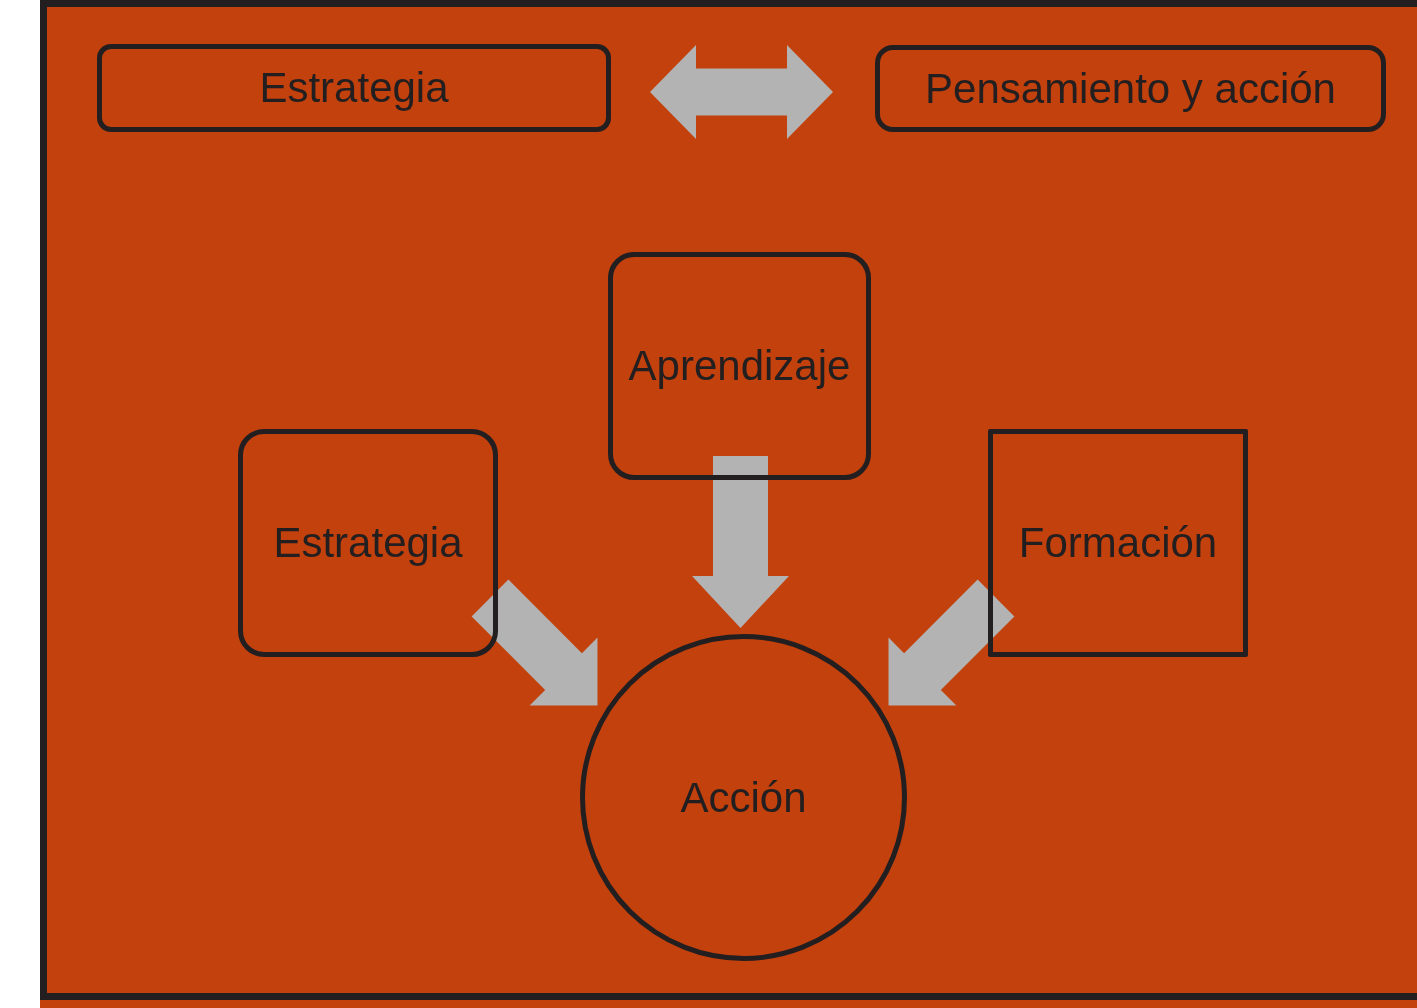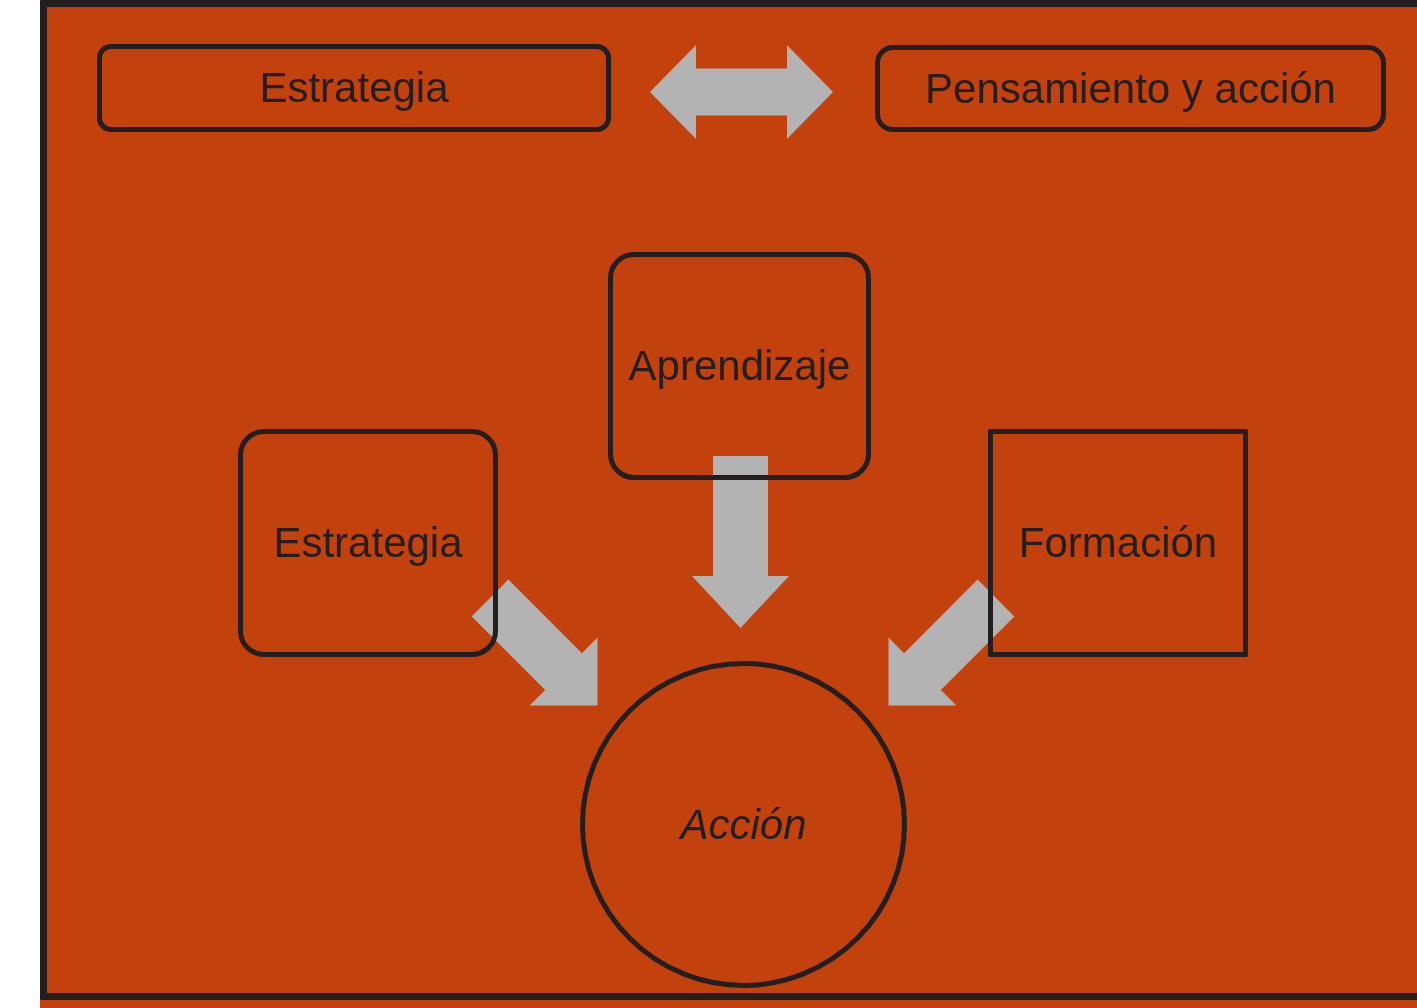--- a/index.html
+++ b/index.html
@@ -48,21 +48,21 @@
     z-index: 2;
     font-size: 42px;
     line-height: 1;
     white-space: nowrap;
   }
   .node-estrategia   { left: 57px;  top: 44px;  width: 514px; height: 88px;  border-radius: 14px; }
   .node-pensamiento  { left: 835px; top: 45px;  width: 511px; height: 87px;  border-radius: 18px; }
   .node-aprendizaje  { left: 568px; top: 252px; width: 263px; height: 228px; border-radius: 26px; }
   .node-experiencia  { left: 198px; top: 429px; width: 260px; height: 228px; border-radius: 26px; }
   .node-formacion    { left: 948px; top: 429px; width: 260px; height: 228px; border-radius: 2px; }
-  .node-accion       { left: 540px; top: 661px; width: 327px; height: 327px; border-radius: 50%;  border-width: 5px; font-style: italic; }
+  .node-accion       { left: 540px; top: 634px; width: 327px; height: 327px; border-radius: 50%;  border-width: 5px; }
   .node-label { display: inline-block; }
 </style>
 </head>
 <body>
 
 <div class="canvas">
 
   <div class="frame"></div>
 
   <svg class="arrow-layer" viewBox="0 0 1417 1008" xmlns="http://www.w3.org/2000/svg">

